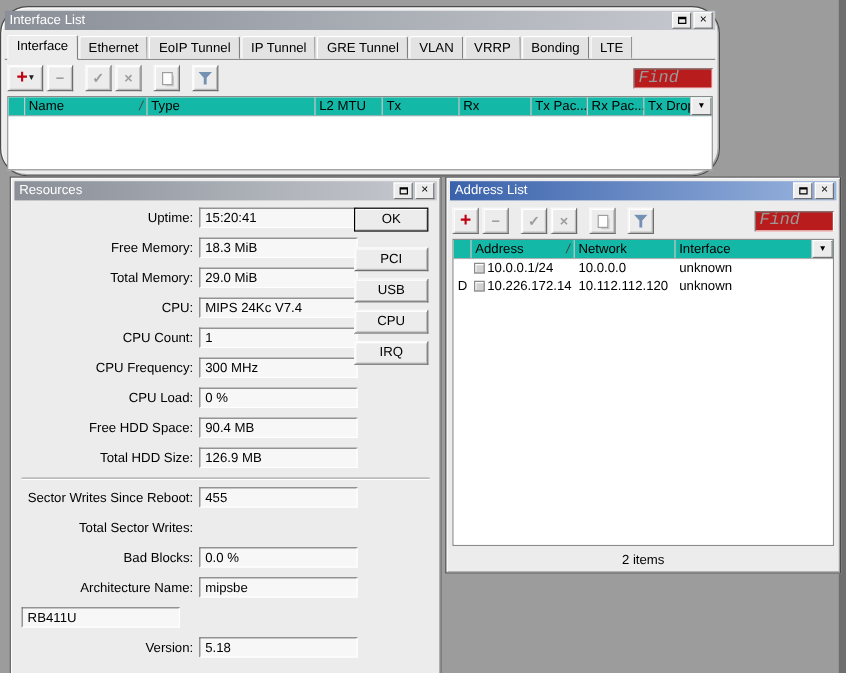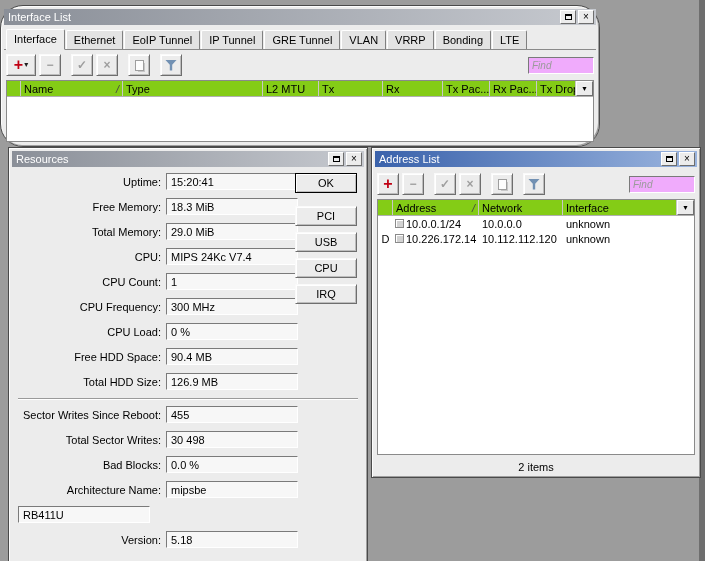--- a/index.html
+++ b/index.html
@@ -54,27 +54,27 @@
   .tool-btn.wide { width:30px; }
   .gap { width:4px; flex:none; }
   .plus { color:#c00013; font-size:16px; font-weight:bold; line-height:12px; }
   .caret { font-size:8px; color:#222; margin-left:1px; line-height:1; }
   .dis { color:#9e9e9e; font-size:12px; font-weight:bold; line-height:1; }
   .copy-box { width:9px; height:11px; border:1px solid #9e9e9e; background:#fdfdfd; box-shadow:2px 2px 0 -1px #c7c7c7; }
   .funnel { width:12px; height:11px; background:#7291b3; clip-path:polygon(0 0,100% 0,60% 48%,60% 100%,40% 100%,40% 48%); }
   .find-input {
     margin-left:auto; width:66px; height:17px; flex:none;
     border:1px solid; border-color:#7a7a7a #fff #fff #7a7a7a;
-    background:#f0abfc; font-family:Liberation Sans, sans-serif; font-size:10px; padding:0 3px; outline:none;
+    background:#b91c1c; font-family:Liberation Mono, monospace; font-size:14px; padding:0 3px; outline:none;
   }
   .find-input::placeholder { color:#9a9a9a; font-style:italic; }
 
   
   .grid { margin:0 2px 1px; border:1px solid #8a8a8a; background:#fff; flex:1; display:flex; flex-direction:column; overflow:hidden; }
-  .grid-header { display:flex; background:#84cc16; border-bottom:1px solid #b0b0b0; height:16px; flex:none; }
+  .grid-header { display:flex; background:#14b8a6; border-bottom:1px solid #b0b0b0; height:16px; flex:none; }
   .gh-cell {
     display:flex; align-items:center; padding:0 3px; height:100%;
     border-right:1px solid #c8c8c8; overflow:hidden; white-space:nowrap; flex:none;
   }
   .gh-sort { margin-left:auto; color:#444; font-style:italic; padding-left:2px; }
   .gh-menu {
     margin-left:auto; width:17px; height:100%; flex:none;
     background:#ececec; border:1px solid; border-color:#fff #6e6e6e #6e6e6e #fff;
     display:flex; align-items:center; justify-content:center; font-size:7px; color:#000;
   }
@@ -231,21 +231,20 @@
       <span class="res-label">Total HDD Size:</span>
       <span class="res-value">126.9 MB</span>
     </div>
     <div class="res-sep"></div>
     <div class="res-row">
       <span class="res-label">Sector Writes Since Reboot:</span>
       <span class="res-value">455</span>
     </div>
     <div class="res-row">
       <span class="res-label">Total Sector Writes:</span>
-      <span class="res-value">30 498</span>
     </div>
     <div class="res-row">
       <span class="res-label">Bad Blocks:</span>
       <span class="res-value">0.0 %</span>
     </div>
     <div class="res-row">
       <span class="res-label">Architecture Name:</span>
       <span class="res-value">mipsbe</span>
     </div>
     <div class="res-row">

